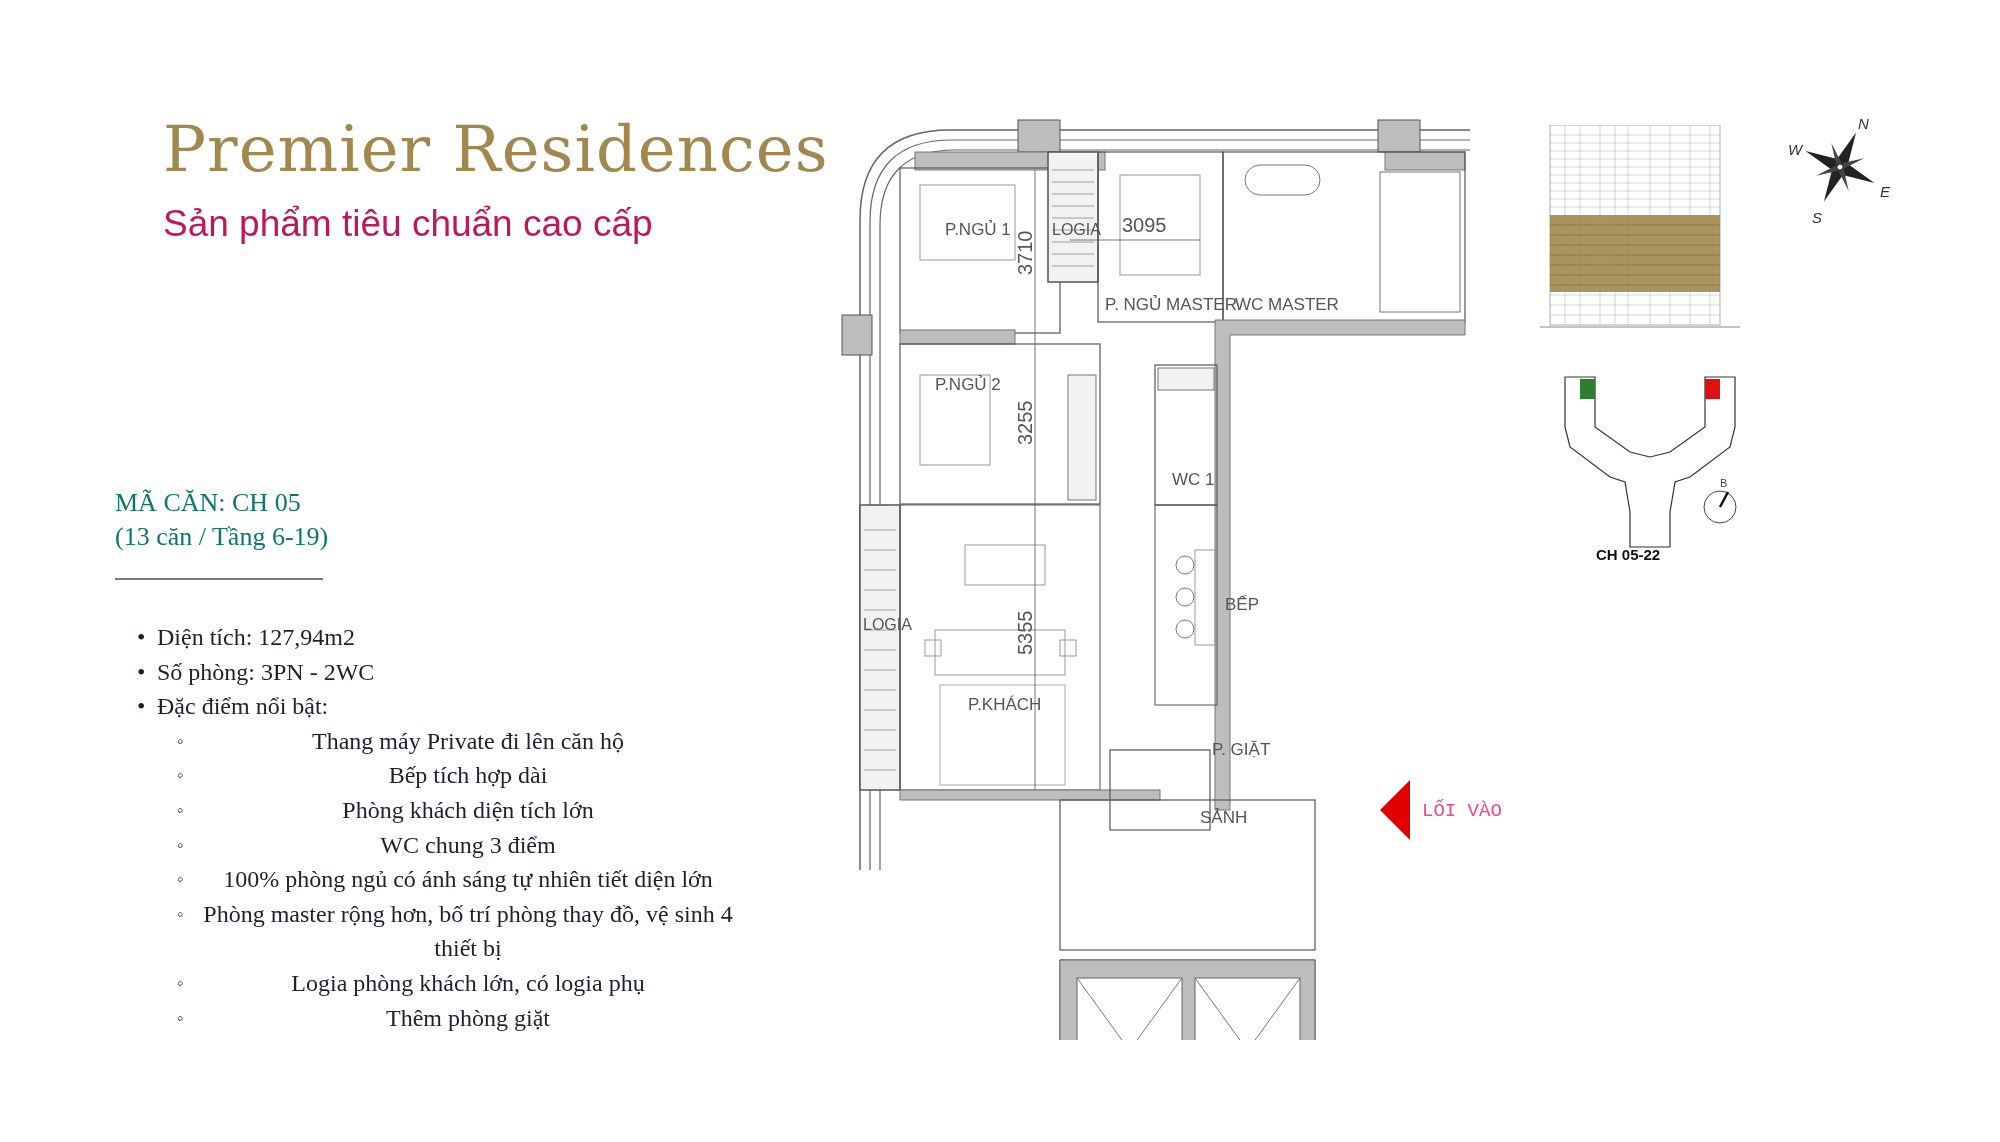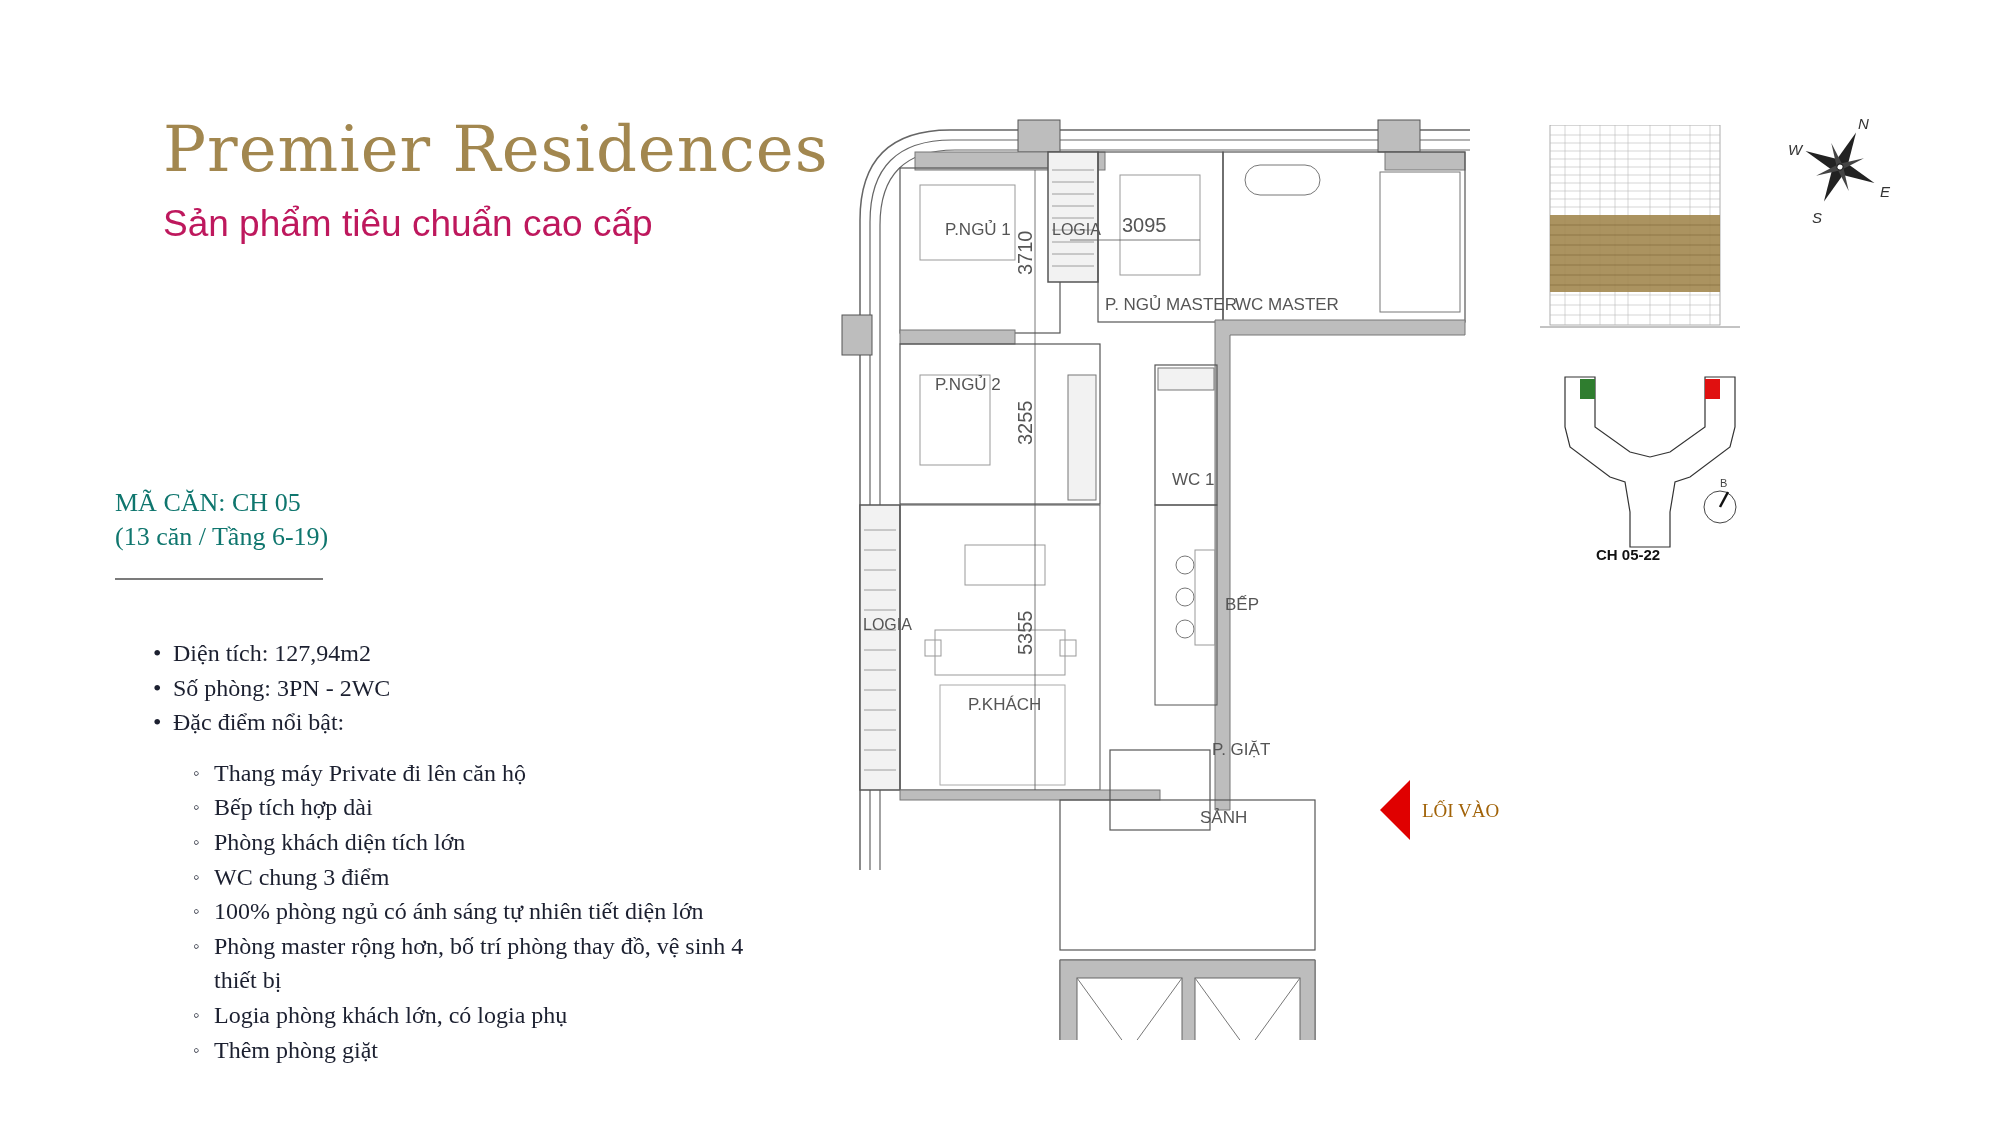--- a/index.html
+++ b/index.html
@@ -3,33 +3,33 @@
 <meta charset="utf-8">
 <style>
   html,body{margin:0;padding:0;background:#fff;}
   body{width:2000px;height:1142px;position:relative;overflow:hidden;font-family:"Liberation Sans",sans-serif;color:#1c2030;}
   .abs{position:absolute;}
   .title{left:163px;top:112px;font-family:"DejaVu Serif",serif;font-size:64px;color:#a2874f;letter-spacing:1px;white-space:nowrap;}
   .subtitle{left:163px;top:203px;font-family:"Liberation Sans",sans-serif;font-size:37px;color:#be185d;white-space:nowrap;}
   .code{left:115px;top:486px;font-family:"Liberation Serif",serif;font-size:26px;color:#0f766e;line-height:34px;}
   .divider{left:115px;top:578px;width:208px;height:2px;background:#7b7b7b;}
   .specs{left:135px;top:620px;font-family:"Liberation Serif",serif;font-size:24px;line-height:34.6px;color:#1c2030;}
-  .specs ul{margin:16px;padding:0;list-style:none;}
+  .specs ul{margin:0;padding:0;list-style:none;}
   .specs li.top{position:relative;padding-left:22px;}
   .specs li.top::before{content:"\2022";position:absolute;left:2px;top:0;}
-  .specs ul.sub li{position:relative;padding-left:63px;}
+  .specs ul.sub li{position:relative;padding-left:63px;text-align:center;}
   .specs ul.sub li::before{content:"\25E6";position:absolute;left:42px;top:0;font-size:18px;}
   .plan{left:840px;top:110px;width:640px;height:930px;}
   .plan svg text{font-family:"Liberation Sans",sans-serif;fill:#555;}
   .elev{left:1540px;top:125px;width:200px;height:210px;}
   .compass{left:1780px;top:115px;width:120px;height:110px;}
   .keyplan{left:1550px;top:372px;width:200px;height:200px;}
   .keylabel{left:1596px;top:546px;font-family:"Liberation Sans",sans-serif;font-weight:bold;font-size:15px;color:#111;}
   .entry{left:1380px;top:780px;}
-  .entry-label{left:1422px;top:800px;font-size:19px;color:#a16207;font-family:Liberation Serif, serif;}
+  .entry-label{left:1422px;top:800px;font-size:19px;color:#ec4899;font-family:Liberation Mono, monospace;}
 </style>
 </head>
 <body>
 
 <div class="abs title">Premier Residences</div>
 <div class="abs subtitle">Sản phẩm tiêu chuẩn cao cấp</div>
 
 <div class="abs code">
   <div>MÃ CĂN: CH 05</div>
   <div>(13 căn / Tầng 6-19)</div>

